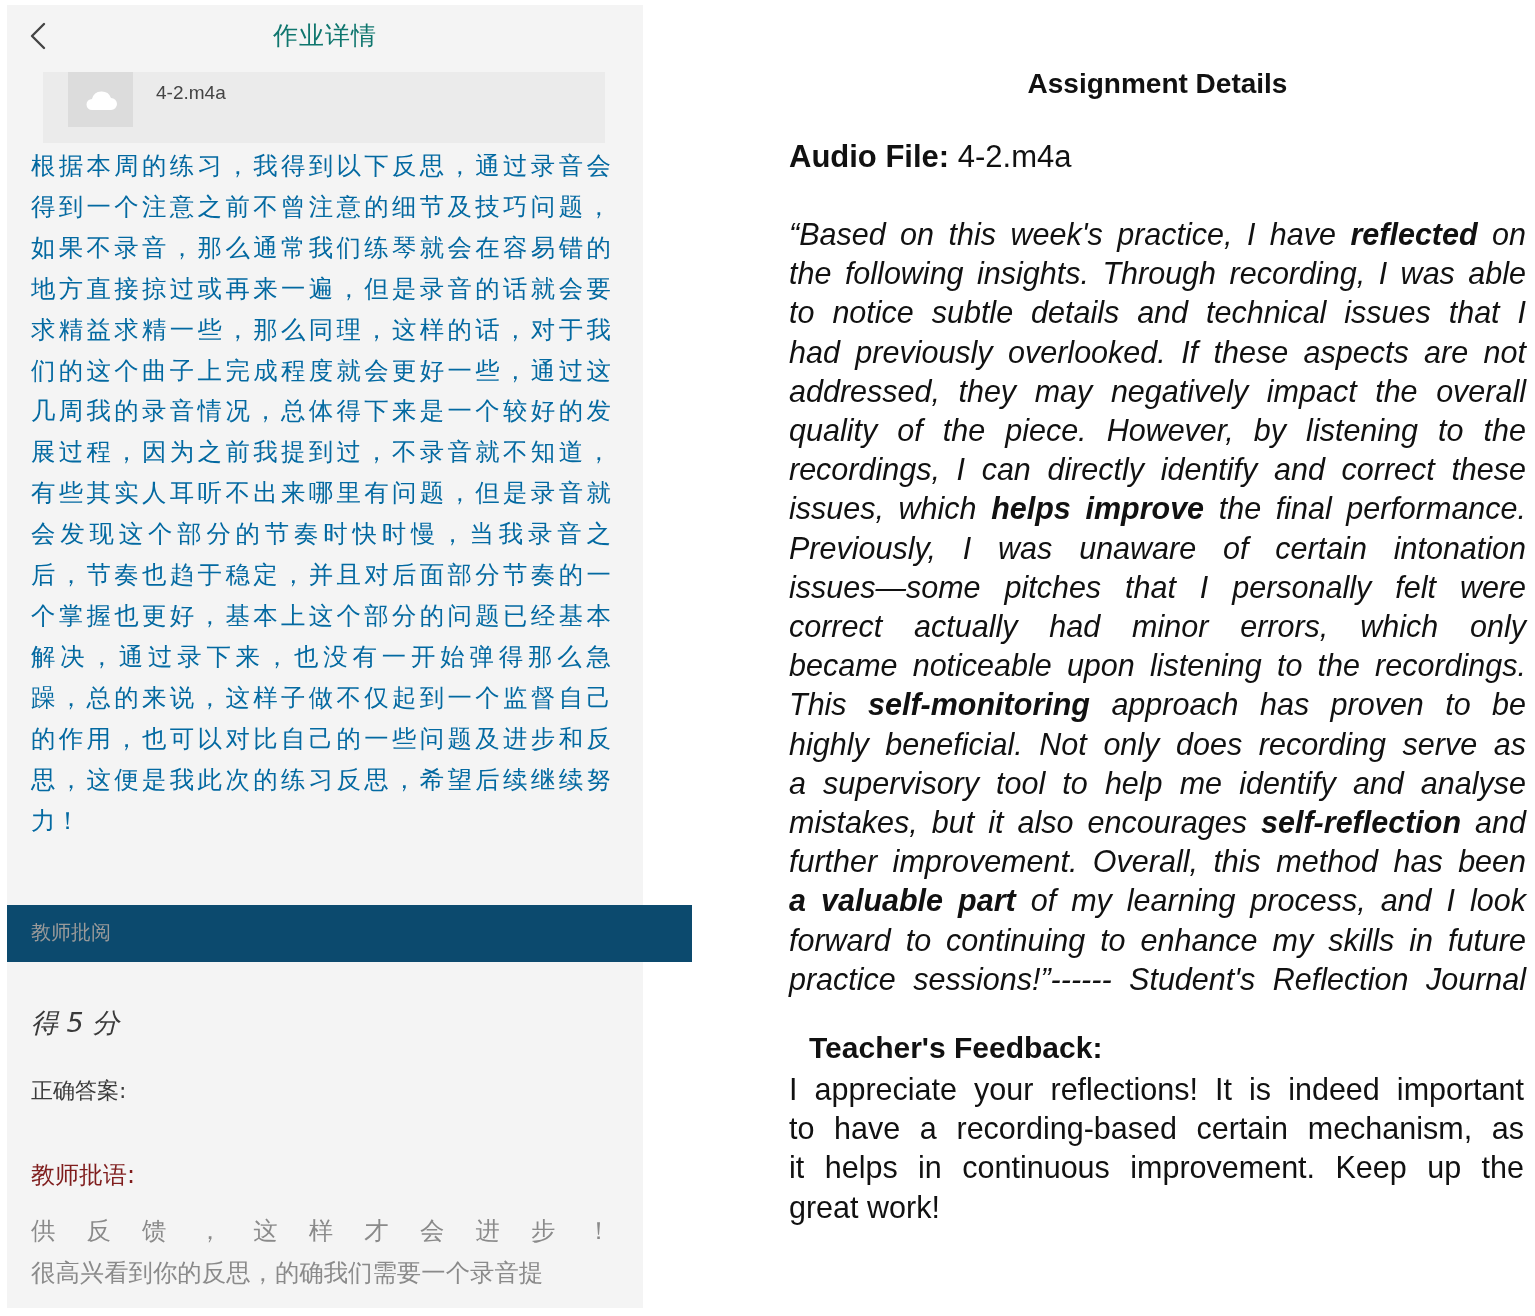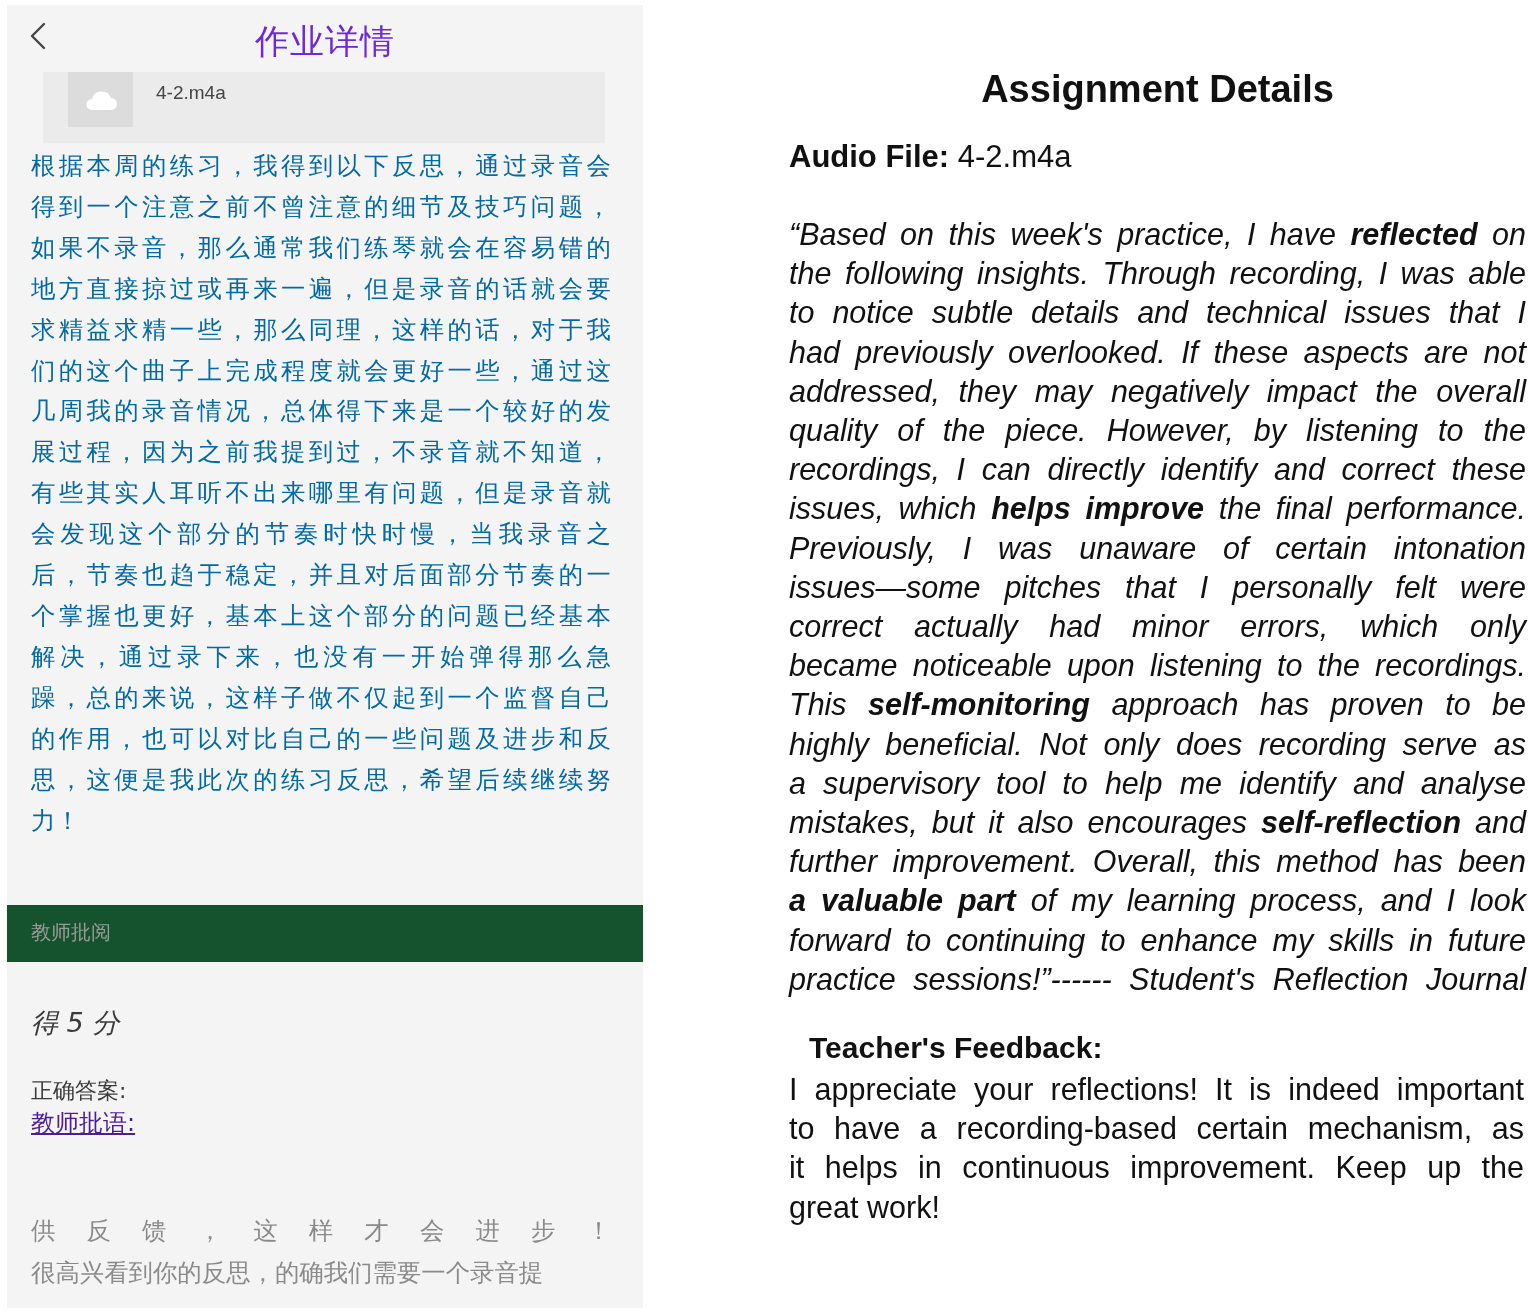--- a/index.html
+++ b/index.html
@@ -13,69 +13,69 @@
       background: #f4f4f4; color: #333;
     }
     .nav {
       position: absolute; left: 0; top: 0; width: 636px; height: 62px;
     }
     .back {
       position: absolute; left: 20px; top: 16px; width: 24px; height: 30px; cursor: pointer;
     }
     .nav-title {
       position: absolute; left: 0; right: 0; top: 14px; text-align: center;
-      font-size: 34px; color: #6d28d9; letter-spacing: 1px;
+      font-size: 25px; color: #0f766e; letter-spacing: 1px;
     }
     .attach {
       position: absolute; left: 36px; top: 67px; width: 562px; height: 71px;
       background: #ebebeb; cursor: pointer;
     }
     .thumb {
       position: absolute; left: 25px; top: 0; width: 65px; height: 55px; background: #dcdcdc;
       display: flex; align-items: center; justify-content: center;
     }
     .fname {
       position: absolute; left: 113px; top: 10px; font-size: 19px; color: #444;
       font-family: "Liberation Sans", sans-serif;
     }
     .reflection {
       position: absolute; left: 24px; top: 141px; width: 580px;
       font-size: 24.4px; line-height: 40.9px; color: #0369a1;
       letter-spacing: 0.2px; text-align: justify;
     }
     .reflection .ln { display: block; white-space: nowrap; }
     .band {
-      position: absolute; left: 0; top: 900px; width: 636px; height: 57px; background: #14532d;
+      position: absolute; left: 0; top: 900px; width: 685px; height: 57px; background: #0c4a6e;
     }
     .band-label {
       position: absolute; left: 24px; top: 14px; font-size: 20px; color: #9a9a9a;
     }
     .score {
       position: absolute; left: 24px; top: 1000px; font-size: 27px; color: #3a3a3a; font-style: italic;
     }
     .answer {
       position: absolute; left: 24px; top: 1071px; font-size: 22px; color: #3a3a3a;
     }
     .comment-label {
-      position: absolute; left: 24px; top: 1102px; font-size: 24px; color: #4c1d95; text-decoration: underline;
+      position: absolute; left: 24px; top: 1154px; font-size: 24px; color: #7f1d1d;
     }
     .comment {
       position: absolute; left: 24px; top: 1205px; width: 580px;
       font-size: 24.4px; line-height: 42px; color: #8a8a8a;
     }
     .comment .ln { display: block; white-space: nowrap; }
 
     
     .doc {
       position: absolute; left: 789px; top: 0; width: 737px; color: #111;
       font-family: "Liberation Sans", sans-serif;
     }
     .doc-title {
       position: absolute; left: 0; width: 737px; top: 68px; text-align: center;
-      font-weight: bold; font-size: 38px;
+      font-weight: bold; font-size: 28px;
     }
     .audio-line {
       position: absolute; left: 0; top: 139px; font-size: 31px;
     }
     .audio-line b { font-weight: bold; }
     .quote {
       position: absolute; left: 0; top: 215px; width: 737px;
       font-style: italic; font-size: 30.5px; line-height: 39.2px;
       text-align: justify;
     }

